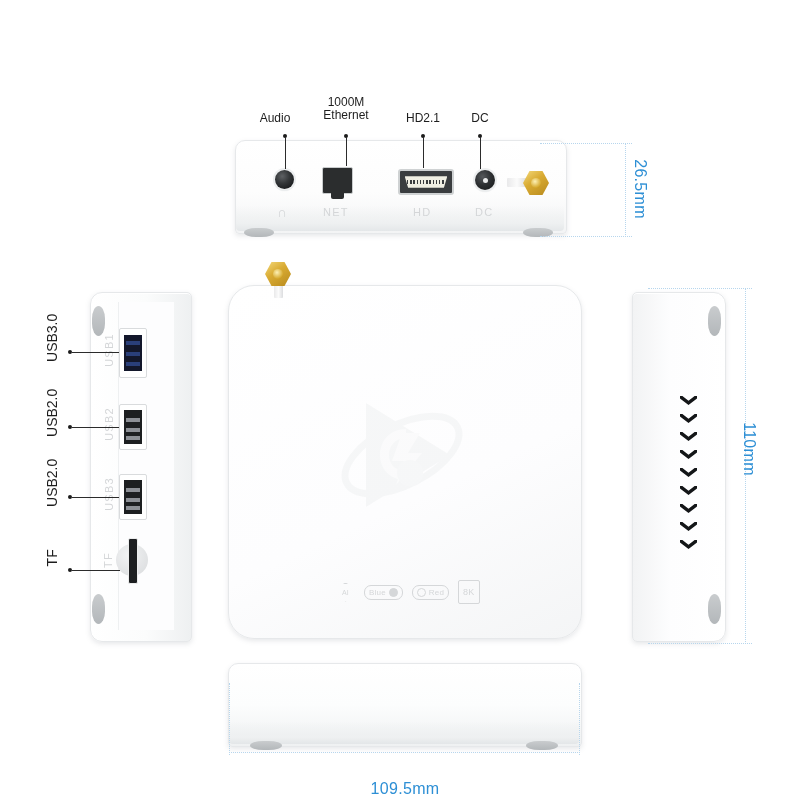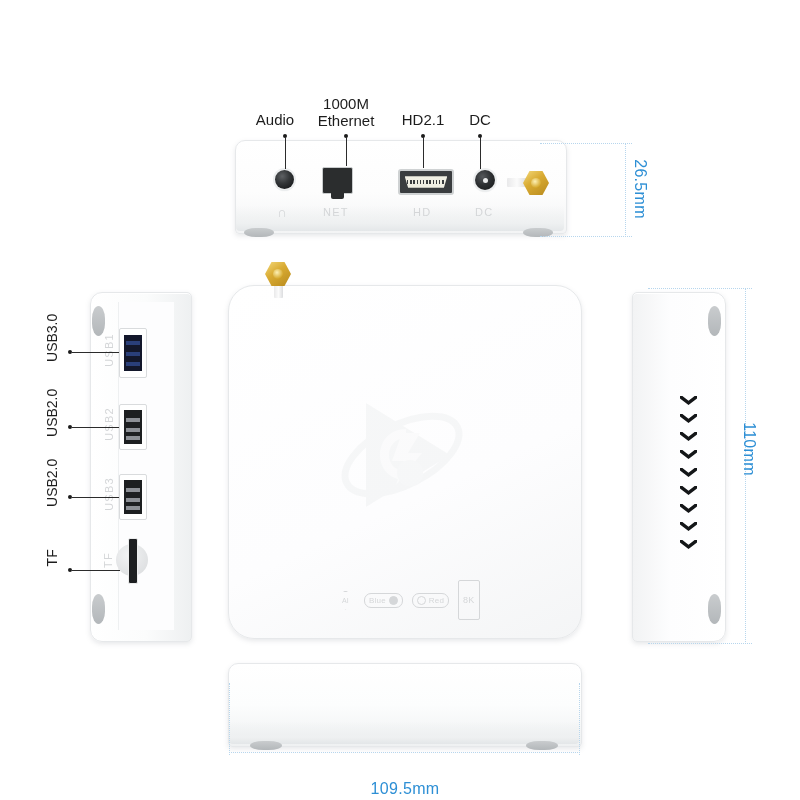--- a/index.html
+++ b/index.html
@@ -10,21 +10,21 @@
 
   
   .shell{
     position:absolute;
     background:linear-gradient(180deg,#ffffff 0%,#fdfdfd 55%,#f3f4f5 100%);
     border:1px solid #e6e8ea;
     box-shadow:0 2px 5px rgba(120,130,140,.18), inset 0 1px 0 #fff;
   }
 
   
-  .callout{position:absolute;font-size:15px;color:#1d1d1d;text-align:center;line-height:1.12;white-space:pre-line;}
+  .callout{position:absolute;font-size:12px;color:#1d1d1d;text-align:center;line-height:1.12;white-space:pre-line;}
   .lead-v{position:absolute;width:1px;background:#2b2b2b;}
   .lead-h{position:absolute;height:1px;background:#2b2b2b;}
   .dot{position:absolute;width:4px;height:4px;border-radius:50%;background:#1c1c1c;}
 
   
   .dimtext{position:absolute;color:#2d8fd5;font-size:16px;letter-spacing:.3px;}
   .dim-h{position:absolute;border-top:1px dotted #b7d6ed;}
   .dim-v{position:absolute;border-left:1px dotted #b7d6ed;}
 
   
@@ -81,21 +81,21 @@
   
   .badges{position:absolute;display:flex;align-items:center;gap:9px;}
   .bdg{color:#d5d7d9;font-size:8px;letter-spacing:.2px;display:flex;align-items:center;
        justify-content:center;font-family:"Liberation Sans",sans-serif;}
   .bdg-ai{width:17px;height:17px;border:1.2px solid #d5d7d9;
      clip-path:polygon(50% 0,93% 25%,93% 75%,50% 100%,7% 75%,7% 25%);
      font-size:7px;color:#d5d7d9;}
   .bdg-pill{height:13px;padding:0 4px;border:1.2px solid #d5d7d9;border-radius:7px;gap:3px;}
   .bdg-dot{width:7px;height:7px;border-radius:50%;border:1.6px solid #d5d7d9;}
   .bdg-dot.fill{background:#d5d7d9;}
-  .bdg-8k{height:14px;padding:12px 4px;border:1.2px solid #d5d7d9;border-radius:2px;font-size:9px;}
+  .bdg-8k{height:14px;padding:4px 4px;border:1.2px solid #d5d7d9;border-radius:2px;font-size:9px;}
 </style>
 </head>
 <body>
 
 <div class="abs" style="left:235px;top:140px;width:330px;height:105px;">
 
   <div class="shell" style="left:0;top:0;width:330px;height:92px;border-radius:10px 10px 4px 4px;"></div>
 
   <div class="abs" style="left:1px;top:66px;width:328px;height:25px;border-radius:0 0 4px 4px;
               background:linear-gradient(180deg,rgba(236,238,240,0) 0%,#eef0f1 70%,#e4e7e9 100%);"></div>

